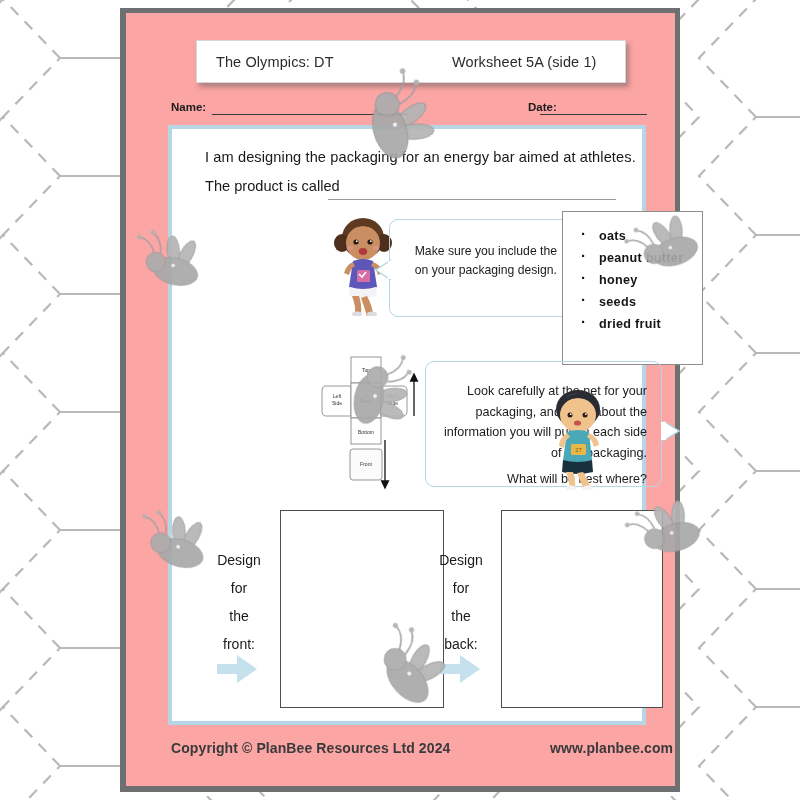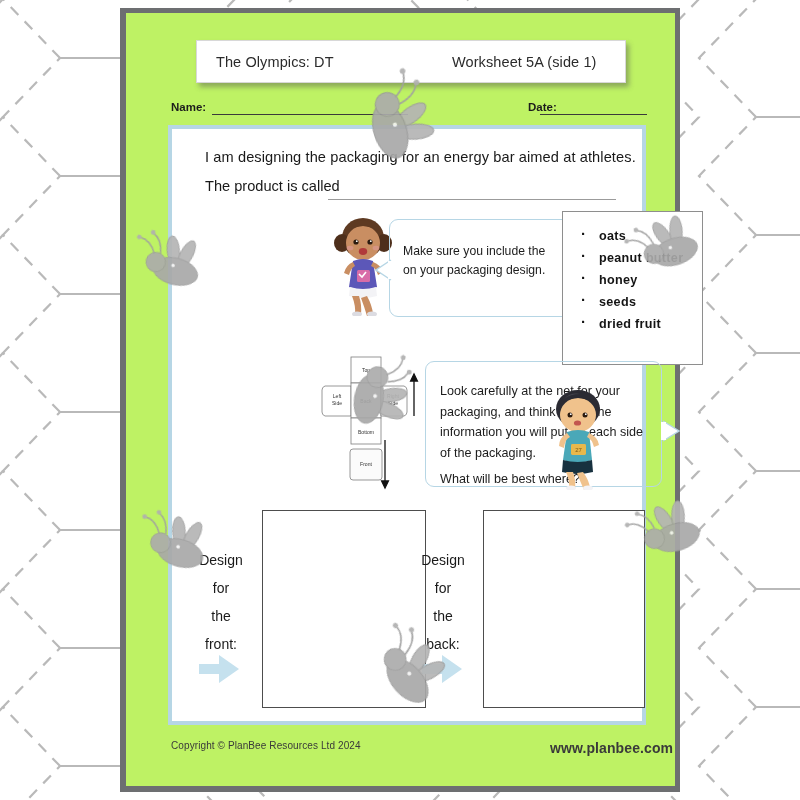--- a/index.html
+++ b/index.html
@@ -20,21 +20,21 @@
     z-index:2;
   }
   .page-frame{
     position:absolute; inset:0;
     border-left:6px solid #6d6f71;
     border-top:5px solid #6d6f71;
     border-right:5px solid #6d6f71;
     border-bottom:6px solid #6d6f71;
     background:#ffffff;
   }
-  .page-inner{ position:absolute; left:6px; top:5px; right:5px; bottom:6px; background:#bef264; }
+  .page-inner{ position:absolute; left:6px; top:5px; right:5px; bottom:6px; background:#fca5a5; }
 
   
   .title-bar{
     position:absolute; left:70px; top:27px; width:430px; height:43px;
     background:#fff; border:1px solid #d8d8d8;
     box-shadow:3px 4px 5px rgba(80,80,80,.45);
     display:flex; align-items:center;
   }
   .title-left{
     position:absolute; left:19px; font-size:14.5px; color:#2b2b2b;
@@ -74,21 +74,21 @@
   }
 
   
   .girl{ position:absolute; left:155px; top:83px; width:72px; height:104px; }
   
   .boy{ position:absolute; left:368px; top:255px; width:76px; height:106px; }
 
   
   .bubble{
     position:absolute; border:1.4px solid #b6d6e5; border-radius:9px;
-    background:transparent; color:#1c1c1c; text-align:left;
+    background:transparent; color:#1c1c1c; text-align:right;
   }
   #bubble-1{ left:217px; top:90px; width:182px; height:98px; }
   #bubble-1 .btxt{ padding:22px 13px 0 13px; font-size:12.2px; line-height:19px; }
   #bubble-2{ left:253px; top:232px; width:237px; height:126px; }
   #bubble-2 .btxt{ padding:19px 14px 0 14px; font-size:12.6px; line-height:20.5px; }
   .btail{ position:absolute; }
 
   
   .ingredients{
     position:absolute; left:390px; top:82px; width:141px; height:154px;
@@ -100,38 +100,38 @@
     line-height:22px; padding-left:36px; position:relative;
   }
   .ingredients li:before{
     content:"·"; position:absolute; left:18px; top:-2px; font-size:15px; font-weight:bold;
   }
 
   
   .net{ position:absolute; left:143px; top:225px; width:110px; height:140px; }
 
   
-  .design-wrap{ position:absolute; left:0; top:375px; width:100%; height:215px; }
+  .design-wrap{ position:absolute; left:18px; top:375px; width:100%; height:215px; }
   .design-label{
     position:absolute; width:78px; text-align:center; font-size:14px;
     color:#1a1a1a; line-height:28px;
   }
   #design-front-label{ left:10px; top:42px; }
   #design-back-label{ left:232px; top:42px; }
   .design-box{ position:absolute; border:1.2px solid #4d4d4d; background:#fff; }
   #design-front-box{ left:90px; top:6px; width:164px; height:198px; }
   #design-back-box{ left:311px; top:6px; width:162px; height:198px; }
   .arrow-blue{ position:absolute; width:44px; height:34px; }
   #arrow-front{ left:25px; top:148px; }
   #arrow-back{ left:248px; top:148px; }
 
   
   .footer-copy{
-    position:absolute; left:45px; top:727px; font-size:10px; color:#3a3a3a;
-    font-weight:normal; letter-spacing:.1px;
+    position:absolute; left:45px; top:727px; font-size:14px; color:#3a3a3a;
+    font-weight:bold; letter-spacing:.1px;
   }
   .footer-url{
     position:absolute; left:424px; top:727px; font-size:14px; color:#3a3a3a;
     font-weight:bold; letter-spacing:.1px;
   }
 
   
   #bees{ position:absolute; inset:0; z-index:4; pointer-events:none; }
 </style>
 </head>

